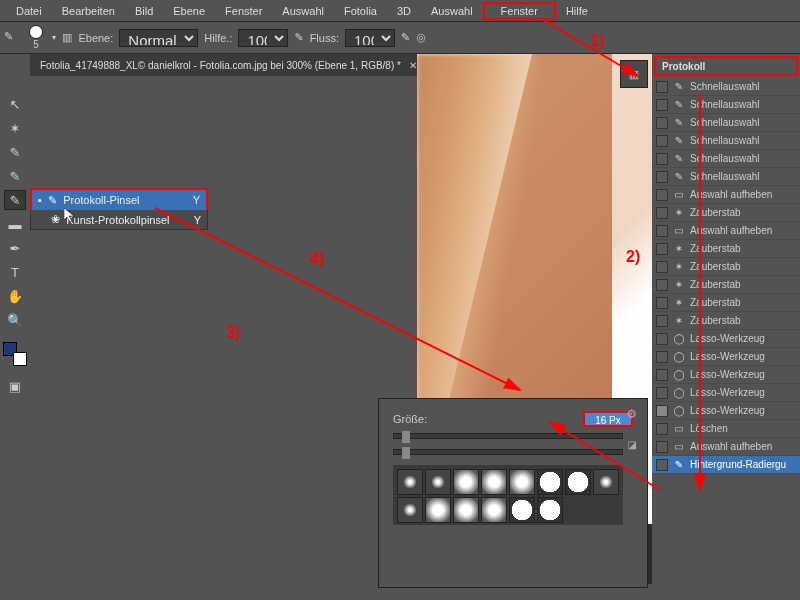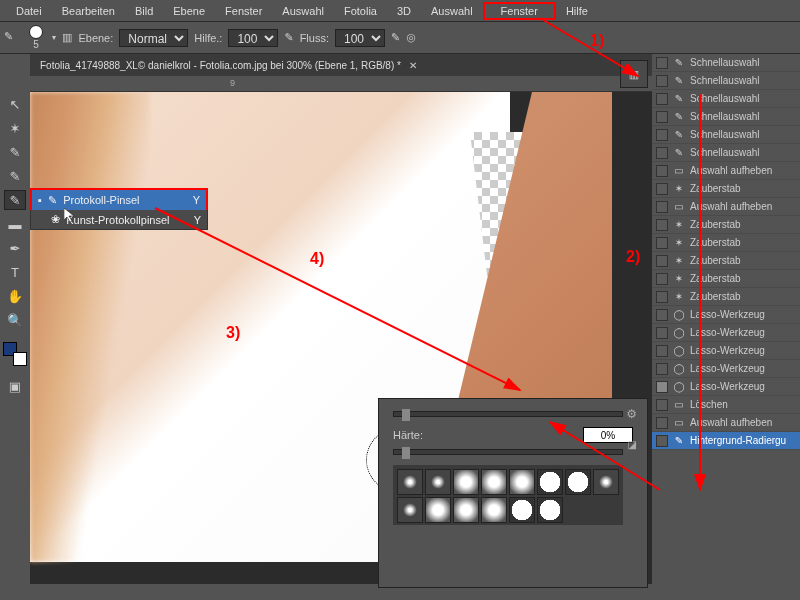--- a/index.html
+++ b/index.html
@@ -4,30 +4,30 @@
 <style>
   * { box-sizing: border-box; margin: 0; padding: 0; font-family: "Segoe UI", Tahoma, sans-serif; }
   body { background: #535353; color: #ccc; font-size: 11px; width: 800px; height: 600px; overflow: hidden; position: relative; }
   .menubar { height: 22px; background: #535353; display: flex; align-items: center; padding-left: 6px; border-bottom: 1px solid #2a2a2a; }
   .menu-item { padding: 3px 10px; color: #ddd; cursor: default; }
   .menu-item.highlight { border: 2px solid #f00; padding: 1px 16px; }
   .toolbar { height: 32px; background: #535353; display: flex; align-items: center; padding-left: 4px; border-bottom: 1px solid #2a2a2a; gap: 6px; }
   .tb-swatch { width: 14px; height: 14px; border: 1px solid #222; background: #fff; border-radius: 50%; }
   .tb-num { width: 20px; text-align: center; font-size: 10px; }
   .tb-label { font-size: 11px; color: #ccc; }
-  .tb-select { background: #3a3a3a; border: 1px solid #222; color: #ddd; font-size: 12px; padding: 1px 4px; height: 18px; }
+  .tb-select { background: #3a3a3a; border: 1px solid #222; color: #ddd; font-size: 15px; padding: 1px 4px; height: 18px; }
   .tb-btn { width: 16px; height: 16px; display: inline-block; }
   .workspace { display: flex; height: 530px; }
   .toolcol { width: 30px; background: #535353; display: flex; flex-direction: column; align-items: center; padding-top: 40px; gap: 4px; }
   .tool { width: 22px; height: 20px; display: flex; align-items: center; justify-content: center; font-size: 13px; color: #ccc; cursor: pointer; }
   .tool.sel { background: #3a3a3a; border: 1px solid #222; }
   .color-swatches { margin-top: 8px; width: 24px; height: 24px; position: relative; }
   .color-swatches .fg { position: absolute; top: 0; left: 0; width: 14px; height: 14px; background: #1a3a7a; border: 1px solid #000; }
   .color-swatches .bg { position: absolute; bottom: 0; right: 0; width: 14px; height: 14px; background: #fff; border: 1px solid #000; }
-  .doc-area { flex: 1; display: flex; flex-direction: column; position: relative; }
+  .doc-area { flex: 1; display: flex; flex-direction: row; position: relative; }
   .doc-tab-row { height: 22px; background: #3a3a3a; display: flex; align-items: center; padding-left: 10px; }
   .doc-tab { font-size: 10px; color: #ddd; }
   .ruler-h { height: 16px; background: #535353; border-bottom: 1px solid #333; position: relative; }
   .ruler-h::before { content: "9"; position: absolute; left: 200px; top: 2px; font-size: 9px; color: #aaa; }
   .canvas { flex: 1; position: relative; overflow: hidden; background: #2b2b2b; }
   .skin1 { position: absolute; left: 0; top: 0; width: 480px; height: 470px; background: linear-gradient(135deg, #f5e0d0 0%, #f0d5c0 40%, #fff 50%, #fafafa 100%); }
   .hair { position: absolute; left: 0; top: 0; width: 120px; height: 470px; background: linear-gradient(100deg, #c08050 0%, #d09060 20%, #e0b080 40%, rgba(255,255,255,0) 65%); filter: blur(2px); opacity: 0.9; }
   .skin2 { position: absolute; right: 40px; top: 0; width: 200px; height: 500px; background: linear-gradient(135deg, #d09570 0%, #c88560 50%, #b87850 100%); clip-path: polygon(60% 0, 100% 0, 100% 100%, 0 100%); }
   .transparency { position: absolute; left: 380px; top: 40px; width: 200px; height: 420px; background-image: repeating-conic-gradient(#fff 0 25%, #ccc 0 50%); background-size: 16px 16px; clip-path: polygon(30% 0, 100% 0, 100% 40%, 85% 100%, 0 100%, 40% 40%); }
   .flyout { position: absolute; left: 30px; top: 188px; width: 178px; background: #4a4a4a; border: 2px solid #f00; }
@@ -127,20 +127,21 @@
     <div class="canvas">
       <div class="skin1"></div>
       <div class="transparency"></div>
       <div class="skin2"></div>
       <div class="hair"></div>
       <div class="brush-circle"></div>
     </div>
   </div>
 
   <div class="rightcol">
+    <div class="panel-head">Protokoll</div>
     <div class="history" id="history-list">
         <div class="hrow">
           <span class="chk"></span>
           <span class="ico">✎</span>
           <span class="txt">Schnellauswahl</span>
         </div>
         <div class="hrow">
           <span class="chk"></span>
           <span class="ico">✎</span>
           <span class="txt">Schnellauswahl</span>
@@ -271,26 +272,26 @@
 </div>
 <div class="cursor-overlay">
   <svg width="16" height="16">
       <path d="M0 0 L0 12 L3 9 L6 14 L8 13 L5 8 L10 8 Z" fill="#fff" stroke="#000" stroke-width="0.5"></path>
     </svg>
 </div>
 
 <div class="brush-popup">
   <span class="gear">⚙</span>
   <span class="sizeicon">◪</span>
+  <div class="row">
+    <span class="lbl">Größe:</span>
+    <span style="flex:1"></span>
+    <span class="val highlight">16 Px</span>
+  </div>
   <div class="slider"></div>
-  <div class="row">
-    <span class="lbl">Härte:</span>
-    <span style="flex:1"></span>
-    <span class="val">0%</span>
-  </div>
   <div class="slider"></div>
   <div class="presets">
     <div class="preset small"></div>
     <div class="preset small"></div>
     <div class="preset"></div>
     <div class="preset"></div>
     <div class="preset"></div>
     <div class="preset hard"></div>
     <div class="preset hard"></div>
     <div class="preset small"></div>

